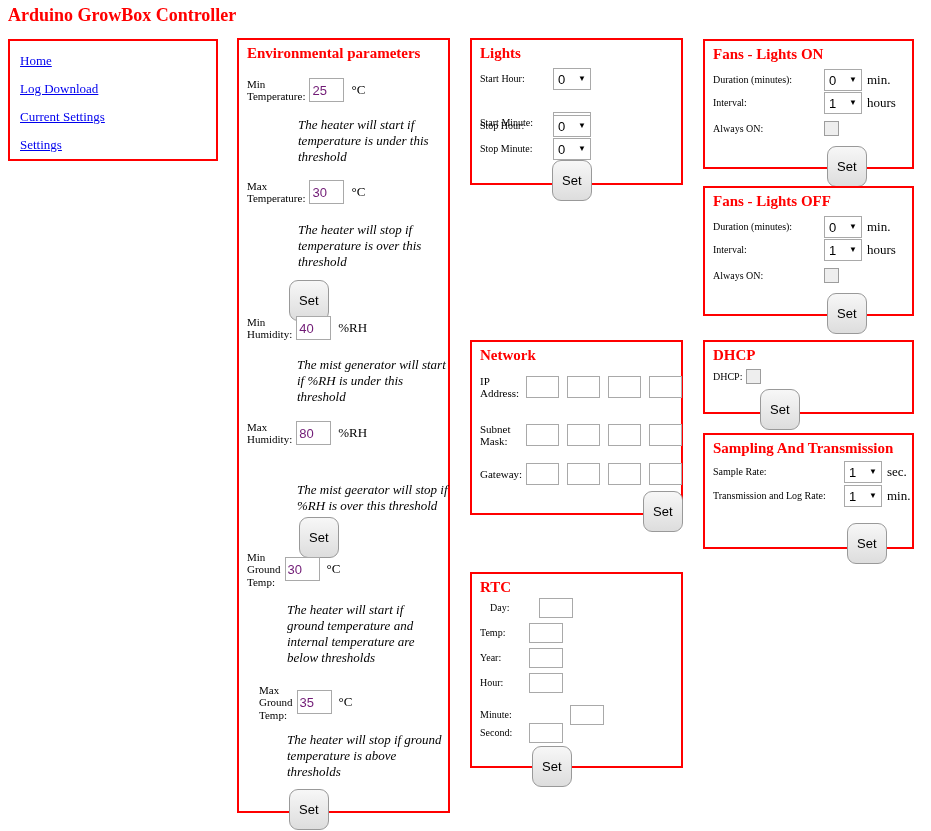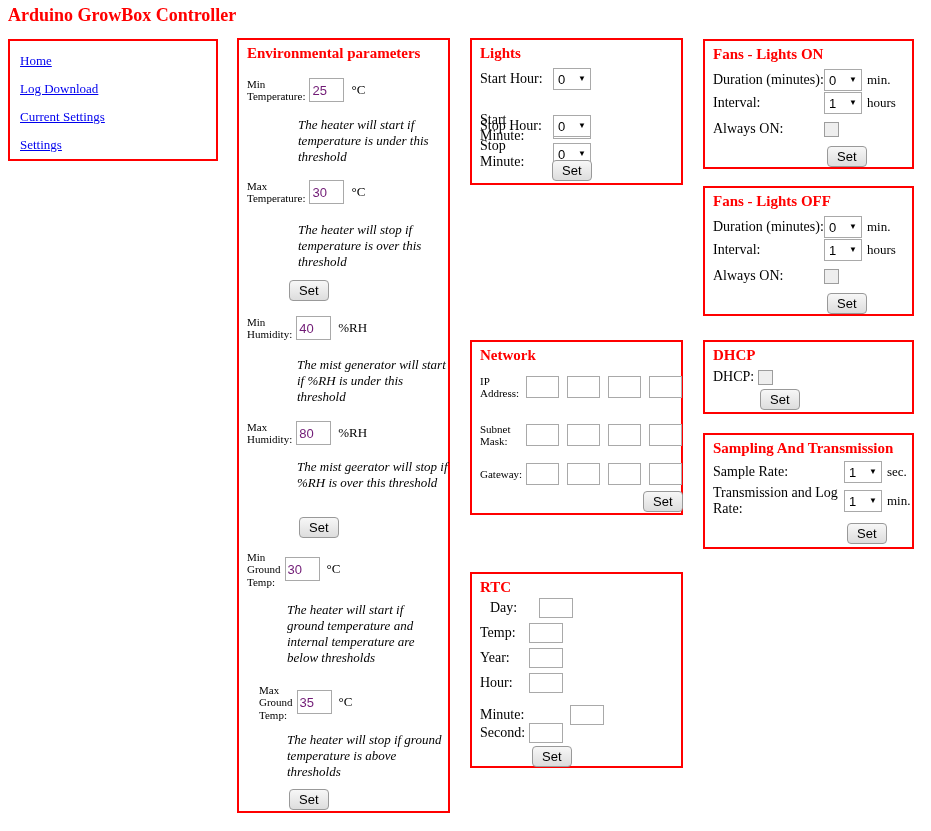--- a/index.html
+++ b/index.html
@@ -5,38 +5,38 @@
   html,body{margin:0;padding:0;background:#fff;}
   .page{position:relative;width:931px;height:831px;background:#fff;
         font-family:"Liberation Serif","DejaVu Serif",serif;color:#000;overflow:hidden;}
   .title{position:absolute;left:8px;top:5px;font-size:18px;font-weight:bold;color:#ff0000;}
   .panel{position:absolute;border:2px solid #ff0000;background:#fff;box-sizing:border-box;}
   .heading{position:absolute;left:8px;top:5px;font-size:15px;font-weight:bold;color:#ff0000;white-space:nowrap;}
   
   .navlink{position:absolute;left:10px;font-size:13px;color:#0000ee;text-decoration:underline;cursor:pointer;}
   
   .row{position:absolute;display:flex;align-items:center;}
-  .lbl13{font-size:14px;line-height:1.15;}
+  .lbl13{font-size:10px;line-height:1.15;}
   .lbl12{font-size:11px;line-height:1.12;}
   .wmin{display:inline-block;width:min-content;}
   .unit{font-size:13px;margin-left:7px;white-space:nowrap;}
   
   .tbox{border:1px solid #a9a9a9;background:#fff;font:13px "Liberation Sans",sans-serif;
         color:#701a75;padding:1px 2px;}
   .ebox{width:29px;height:20px;margin-left:4px;}
   .nbox{width:27px;height:18px;margin-right:8px;}
   .rbox{width:28px;height:16px;}
   .sel{box-sizing:border-box;width:38px;height:22px;border:1px solid #a9a9a9;background:#fff;
        display:inline-flex;align-items:center;justify-content:space-between;
        padding:0 4px;font:13px "Liberation Sans",sans-serif;cursor:default;}
   .selarrow{font-size:8px;line-height:1;color:#000;}
   .selarrow::after{content:"▼";}
   .btn{position:absolute;font:13px "Liberation Sans",sans-serif;color:#000;
-       padding:2px 9px;background:linear-gradient(#f7f7f7,#dddddd);
-       border:1px solid #999;border-radius:4px;cursor:pointer;}
+       padding:12px 9px;background:linear-gradient(#f7f7f7,#dddddd);
+       border:1px solid #999;border-radius:9px;cursor:pointer;}
   .cbox{display:inline-block;width:13px;height:13px;border:1px solid #9d9d9d;
         background:#eeeeee;vertical-align:middle;cursor:pointer;}
   .edesc{position:absolute;font-style:italic;font-size:13px;line-height:16px;width:155px;}
 </style>
 </head>
 <body>
 
 <div class="page">
 
   <div class="title">Arduino GrowBox Controller</div>
@@ -72,21 +72,21 @@
       <input class="tbox ebox" value="40" style="">
       <span class="unit">%RH</span>
     </div>
     <div class="edesc" style="left:58px;top:317px;">The mist generator will start if %RH is under this threshold</div>
 
     <div class="row" style="left:8px;top:381px;">
       <span class="lbl12 wmin">Max Humidity:</span>
       <input class="tbox ebox" value="80" style="">
       <span class="unit">%RH</span>
     </div>
-    <div class="edesc" style="left:58px;top:419px;font-style:italic;">The mist geerator will stop if %RH is over this threshold</div>
+    <div class="edesc" style="left:58px;top:442px;font-style:italic;">The mist geerator will stop if %RH is over this threshold</div>
 
     <button class="btn" style="left:60px;top:477px;">Set</button>
 
     <div class="row" style="left:8px;top:511px;">
       <span class="lbl12 wmin">Min Ground Temp:</span>
       <input class="tbox ebox" value="30" style="">
       <span class="unit">°C</span>
     </div>
     <div class="edesc" style="left:48px;top:562px;">The heater will start if ground temperature and internal temperature are below thresholds</div>
 

